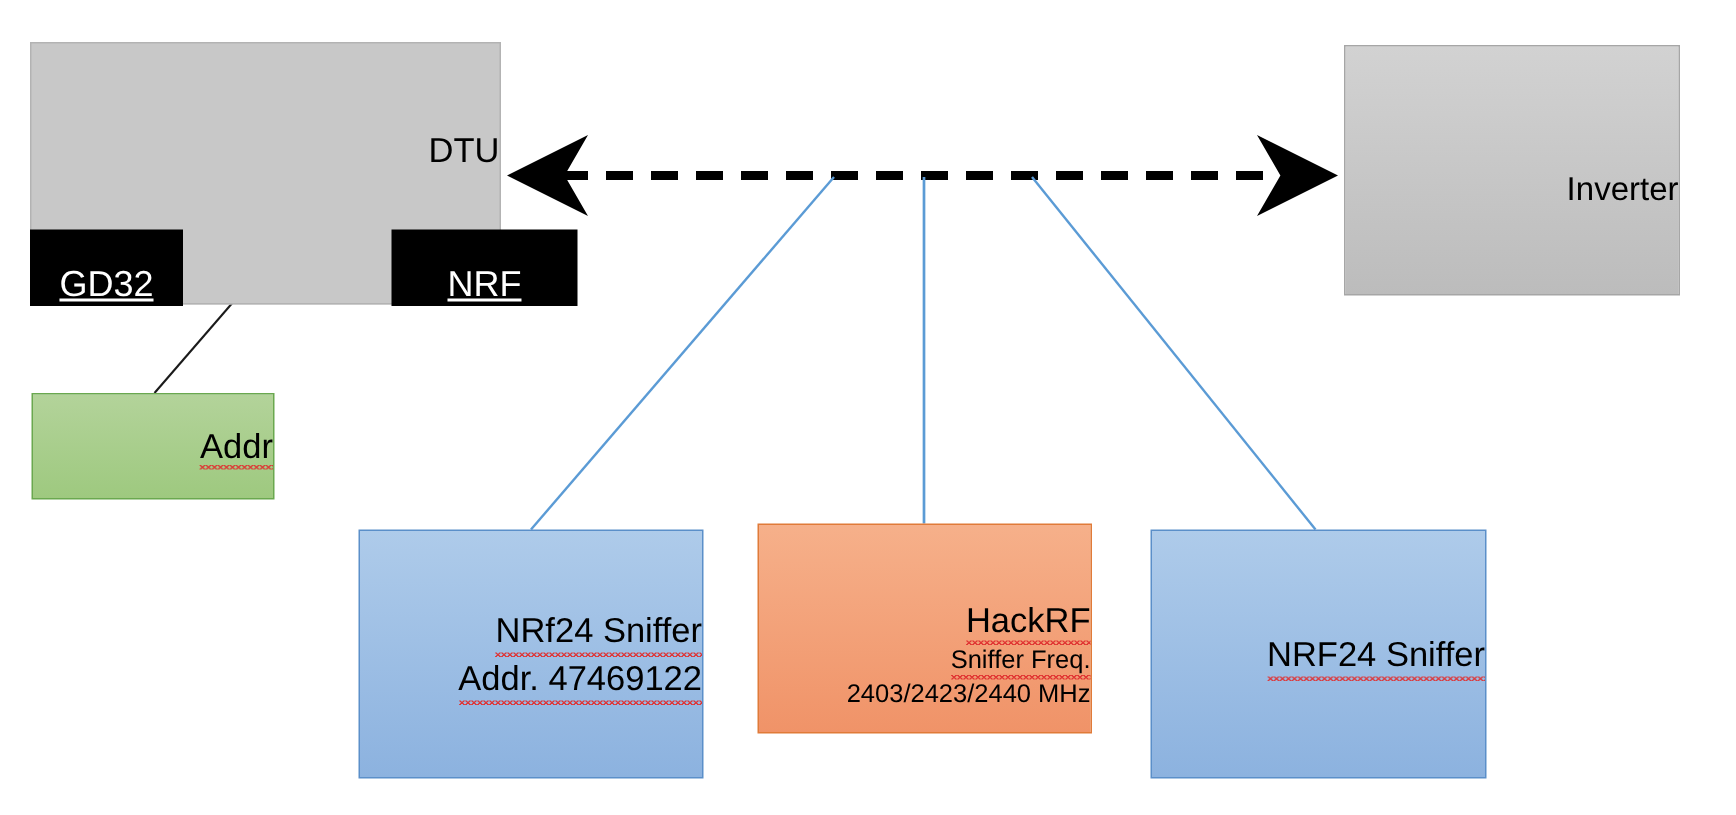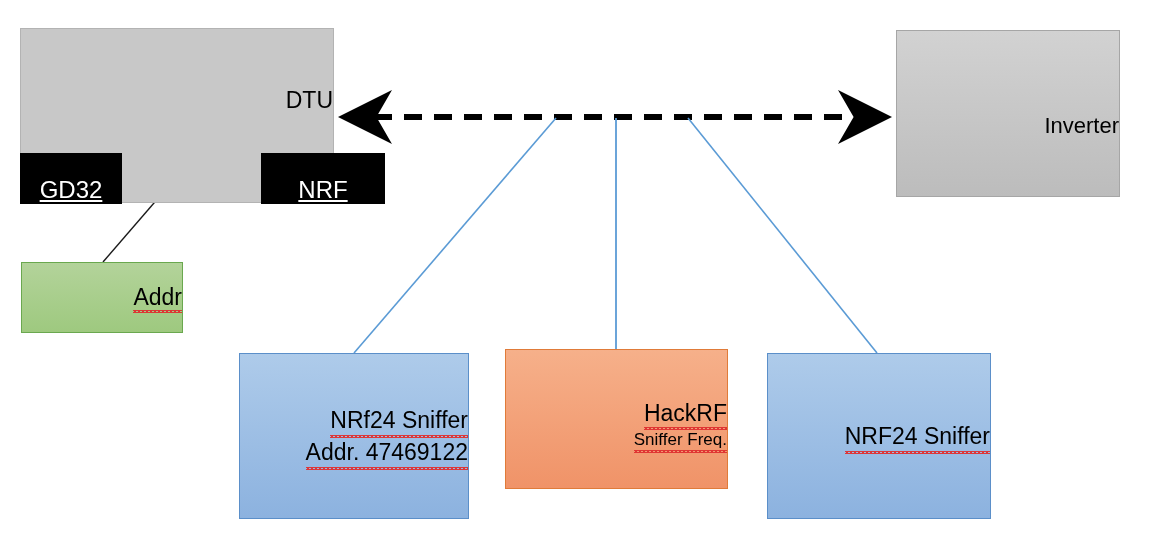--- a/index.html
+++ b/index.html
@@ -174,17 +174,18 @@
 </div>
 
 <div class="box sniffer-box" id="sniffer-left">
   <div class="line1"><span class="sq">NRf24 Sniffer</span></div>
   <div class="line2"><span class="sq">Addr. 47469122</span></div>
 </div>
 
 <div class="box" id="hackrf-box">
   <div class="line1"><span class="sq">HackRF</span></div>
   <div class="line2"><span class="sq">Sniffer Freq.</span></div>
+  <div class="line3">2403/2423/2440 MHz</div>
 </div>
 
 <div class="box sniffer-box" id="sniffer-right">
   <div class="line1"><span class="sq">NRF24 Sniffer</span></div>
 </div>
 
 </body></html>

